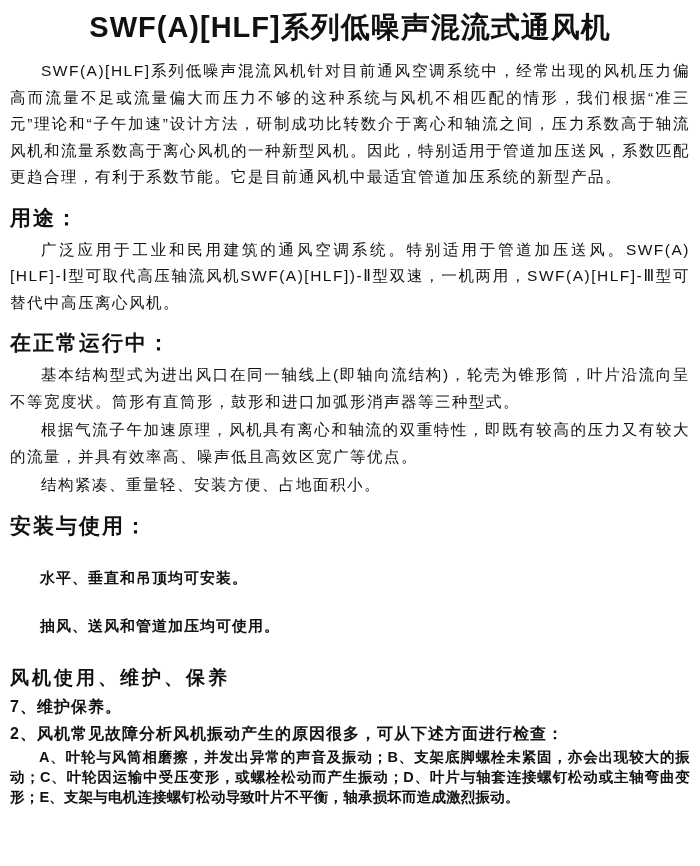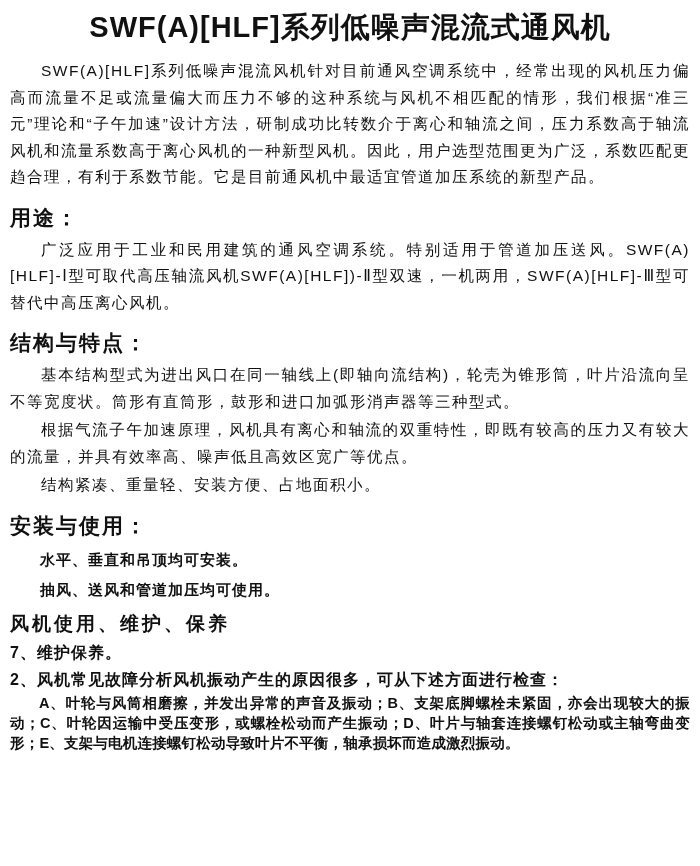--- a/index.html
+++ b/index.html
@@ -39,21 +39,21 @@
     letter-spacing: 1.5px;
     text-indent: 2em;
     text-align: justify;
     margin: 0 0 2px 0;
   }
   p.install-line {
     font-size: 15px;
     font-weight: 700;
     letter-spacing: 1px;
     text-indent: 2em;
-    margin: 11px 0;
+    margin: 29px 0;
   }
   h2.maint-heading {
     font-size: 19px;
     font-weight: 700;
     letter-spacing: 3px;
     margin: 10px 0 2px 0;
   }
   .maint-item h3 {
     font-size: 16px;
     font-weight: 700;
@@ -71,30 +71,30 @@
   }
 </style>
 </head>
 <body>
 
 <div class="page">
 
   <h1 class="title">SWF(A)[HLF]系列低噪声混流式通风机</h1>
 
   <section>
-    <p class="body-para">SWF(A)[HLF]系列低噪声混流风机针对目前通风空调系统中，经常出现的风机压力偏高而流量不足或流量偏大而压力不够的这种系统与风机不相匹配的情形，我们根据“准三元”理论和“子午加速”设计方法，研制成功比转数介于离心和轴流之间，压力系数高于轴流风机和流量系数高于离心风机的一种新型风机。因此，用户选型范围更为广泛，系数匹配更趋合理，有利于系数节能。它是目前通风机中最适宜管道加压系统的新型产品。</p>
+    <p class="body-para">SWF(A)[HLF]系列低噪声混流风机针对目前通风空调系统中，经常出现的风机压力偏高而流量不足或流量偏大而压力不够的这种系统与风机不相匹配的情形，我们根据“准三元”理论和“子午加速”设计方法，研制成功比转数介于离心和轴流之间，压力系数高于轴流风机和流量系数高于离心风机的一种新型风机。因此，特别适用于管道加压送风，系数匹配更趋合理，有利于系数节能。它是目前通风机中最适宜管道加压系统的新型产品。</p>
   </section>
 
   <section>
     <h2 class="sec-heading">用途：</h2>
     <p class="body-para">广泛应用于工业和民用建筑的通风空调系统。特别适用于管道加压送风。SWF(A)[HLF]-Ⅰ型可取代高压轴流风机SWF(A)[HLF])-Ⅱ型双速，一机两用，SWF(A)[HLF]-Ⅲ型可替代中高压离心风机。</p>
   </section>
 
   <section>
-    <h2 class="sec-heading">结构与特点：</h2>
+    <h2 class="sec-heading">在正常运行中：</h2>
     <p class="body-para">基本结构型式为进出风口在同一轴线上(即轴向流结构)，轮壳为锥形筒，叶片沿流向呈不等宽度状。筒形有直筒形，鼓形和进口加弧形消声器等三种型式。</p>
     <p class="body-para">根据气流子午加速原理，风机具有离心和轴流的双重特性，即既有较高的压力又有较大的流量，并具有效率高、噪声低且高效区宽广等优点。</p>
     <p class="body-para">结构紧凑、重量轻、安装方便、占地面积小。</p>
   </section>
 
   <section>
     <h2 class="sec-heading">安装与使用：</h2>
     <p class="install-line">水平、垂直和吊顶均可安装。</p>
     <p class="install-line">抽风、送风和管道加压均可使用。</p>
   </section>

